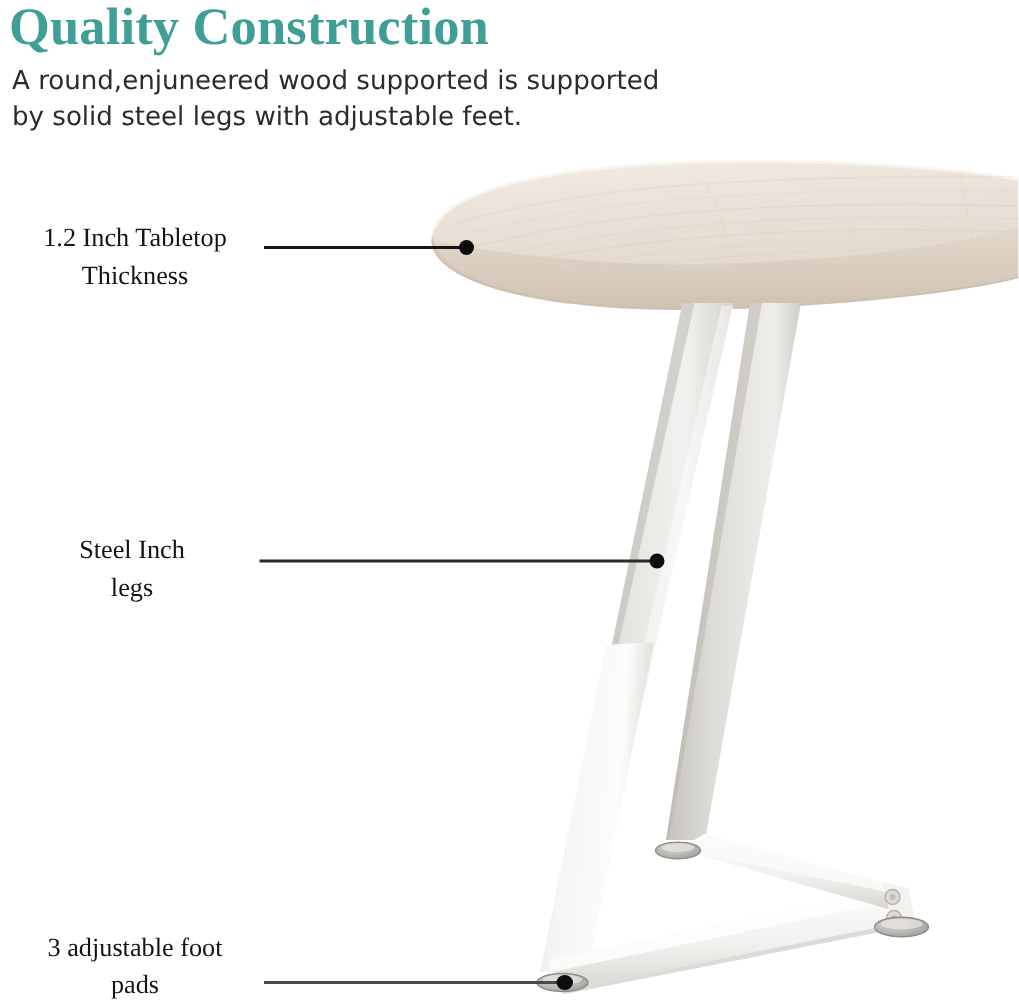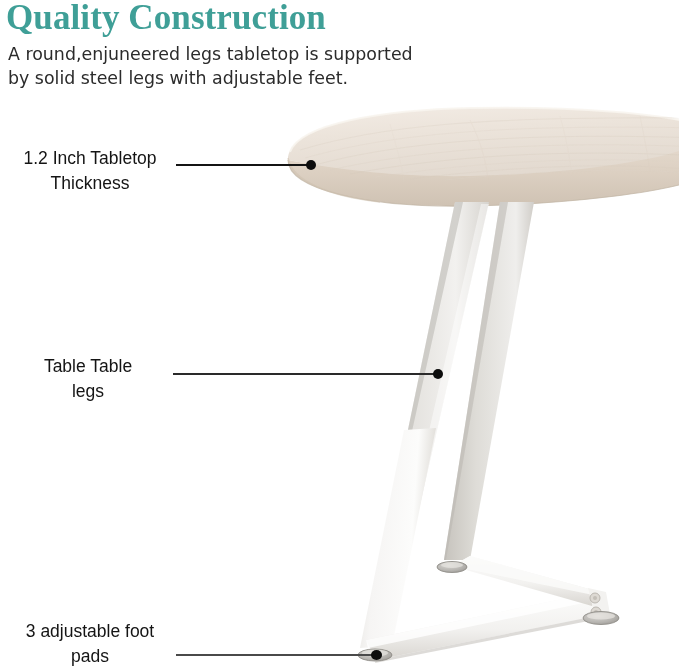--- a/index.html
+++ b/index.html
@@ -36,21 +36,21 @@
     font-family: "DejaVu Sans", sans-serif;
     font-size: 17.4px;
     line-height: 24px;
     color: #2b2b2b;
     white-space: pre-line;
   }
 
   
   .callout-label {
     position: absolute;
-    font-family: Liberation Sans, sans-serif;
+    font-family: Liberation Serif, serif;
     font-size: 17.5px;
     line-height: 25px;
     color: #141414;
     text-align: center;
     white-space: pre-line;
   }
   #label-thickness { left: 6px;  top: 146px; width: 168px; }
   #label-legs      { left: 6px;  top: 354px; width: 164px; }
   #label-feet      { left: 6px;  top: 619px; width: 168px; }
 
@@ -203,29 +203,29 @@
       <ellipse cx="375" cy="653" rx="13" ry="3.4" fill="#e7e5e1" opacity="0.7"></ellipse>
       <ellipse cx="452" cy="567" rx="15" ry="5.5" fill="url(#padGrad)" stroke="#8f8c87" stroke-width="0.9"></ellipse>
       <ellipse cx="452" cy="565" rx="11" ry="3" fill="#e7e5e1" opacity="0.7"></ellipse>
       <ellipse cx="601" cy="618" rx="18" ry="6.5" fill="url(#padGrad)" stroke="#8f8c87" stroke-width="0.9"></ellipse>
       <ellipse cx="601" cy="616" rx="14" ry="3.6" fill="#e9e7e3" opacity="0.7"></ellipse>
     </g>
   </svg>
 
   <div id="heading">Quality Construction</div>
 
-  <div id="subtitle">A round,enjuneered legs tabletop is supported
+  <div id="subtitle">A round,enjuneered wood supported is supported
 by solid steel legs with adjustable feet.</div>
 
   <div class="callout-label" id="label-thickness">1.2 Inch Tabletop
 Thickness</div>
   <div class="leader" id="leader-thickness"></div>
   <div class="leader-dot" id="dot-thickness"></div>
 
-  <div class="callout-label" id="label-legs">Table Table
+  <div class="callout-label" id="label-legs">Steel Inch
 legs</div>
   <div class="leader" id="leader-legs"></div>
   <div class="leader-dot" id="dot-legs"></div>
 
   <div class="callout-label" id="label-feet">3 adjustable foot
 pads</div>
   <div class="leader" id="leader-feet"></div>
   <div class="leader-dot" id="dot-feet"></div>
 
 </div>

